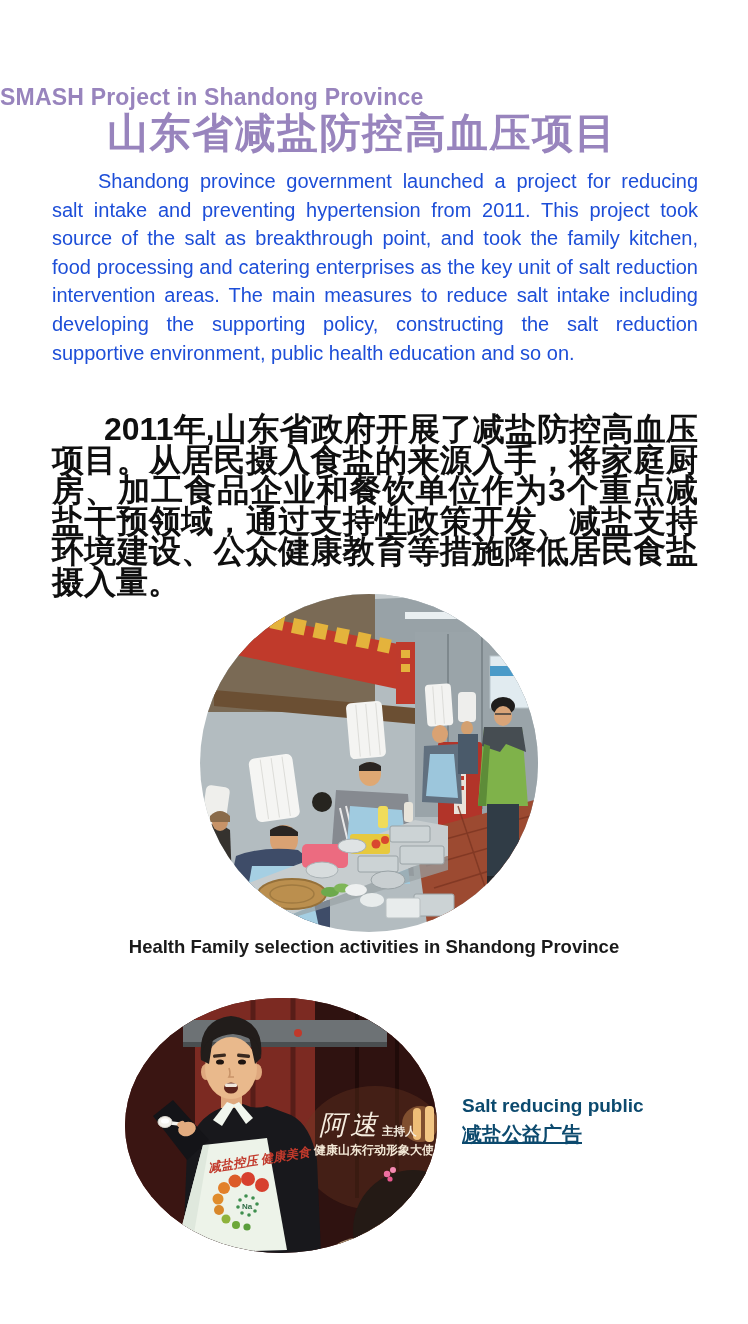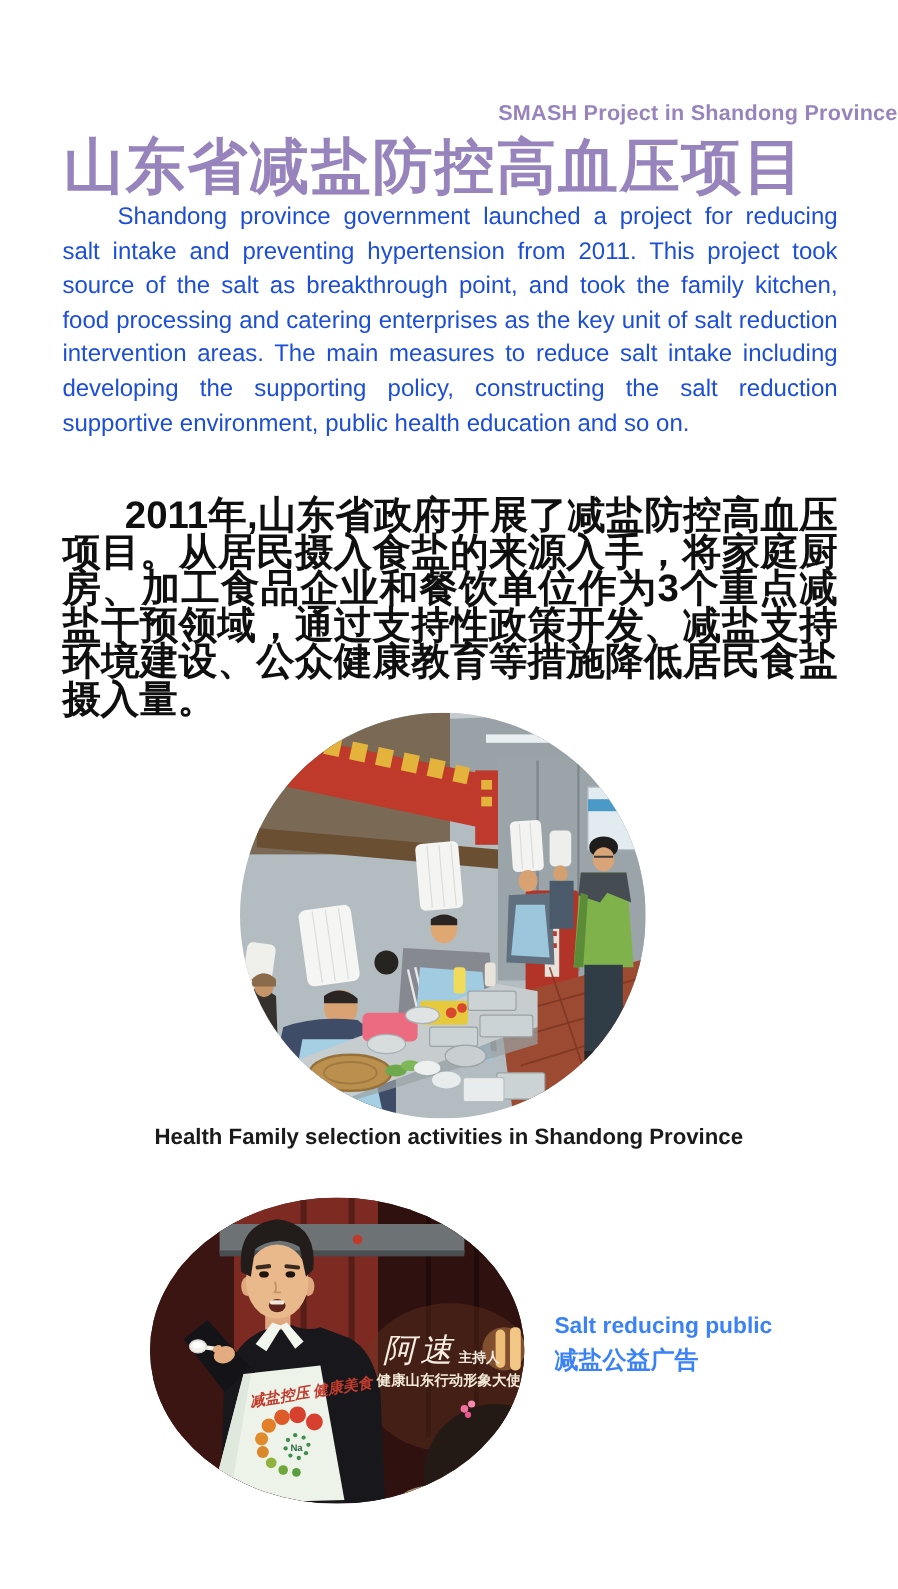--- a/index.html
+++ b/index.html
@@ -1,45 +1,45 @@
 <!DOCTYPE html>
 <html><head>
 <meta charset="utf-8">
 <style>
   html,body{margin:0;padding:0;background:#ffffff;}
   .page{
     position:relative;width:748px;height:1324px;background:#ffffff;
     font-family:"Liberation Sans",sans-serif;overflow:hidden;
   }
   .title-en{
-    position:absolute;left:0;top:84px;width:748px;text-align:right;
-    font-size:18px;font-weight:bold;color:#9884bd;letter-spacing:.2px;
+    position:absolute;left:0;top:84px;width:748px;text-align:left;
+    font-size:23px;font-weight:bold;color:#9884bd;letter-spacing:.2px;
   }
   .title-zh{
     position:absolute;left:0;top:106px;width:724px;text-align:center;
-    font-size:50px;font-weight:900;color:#9884bd;letter-spacing:1.5px;
+    font-size:41px;font-weight:900;color:#9884bd;letter-spacing:1.5px;
   }
   .para-en{
     position:absolute;left:52px;top:167px;width:646px;
     font-size:20px;line-height:28.6px;color:#1d4ed8;
     text-align:justify;text-indent:46px;
   }
   .para-zh{
     position:absolute;left:52px;top:414px;width:646px;
     font-size:32px;line-height:30.6px;color:#0f0f0f;font-weight:bold;
     text-align:justify;text-indent:52px;
   }
   .photo-circle{position:absolute;left:200px;top:594px;width:338px;height:338px;}
   .photo-ellipse{position:absolute;left:125px;top:998px;width:312px;height:255px;}
   .caption-1{position:absolute;left:0;top:936px;width:748px;text-align:center;color:#1a1a1a;}
   .caption-1 .cap-en{font-size:18.5px;font-weight:bold;}
   .caption-1 .cap-zh{font-size:19px;font-weight:bold;margin-top:5px;}
-  .caption-2{position:absolute;left:462px;top:1092px;width:210px;color:#3b82f6;}
+  .caption-2{position:absolute;left:462px;top:1092px;width:210px;color:#0c4a6e;}
   .caption-2 .cap-line{font-size:19px;font-weight:bold;line-height:28px;}
-  .caption-2 .cap-zh{font-size:20px;font-weight:bold;line-height:28px;}
+  .caption-2 .cap-zh{font-size:20px;font-weight:bold;line-height:28px;text-decoration:underline;}
   svg{display:block;}
 </style>
 </head>
 <body>
 
 <div class="page">
 
   <div class="title-en">SMASH Project in Shandong Province</div>
   <div class="title-zh">山东省减盐防控高血压项目</div>
 

